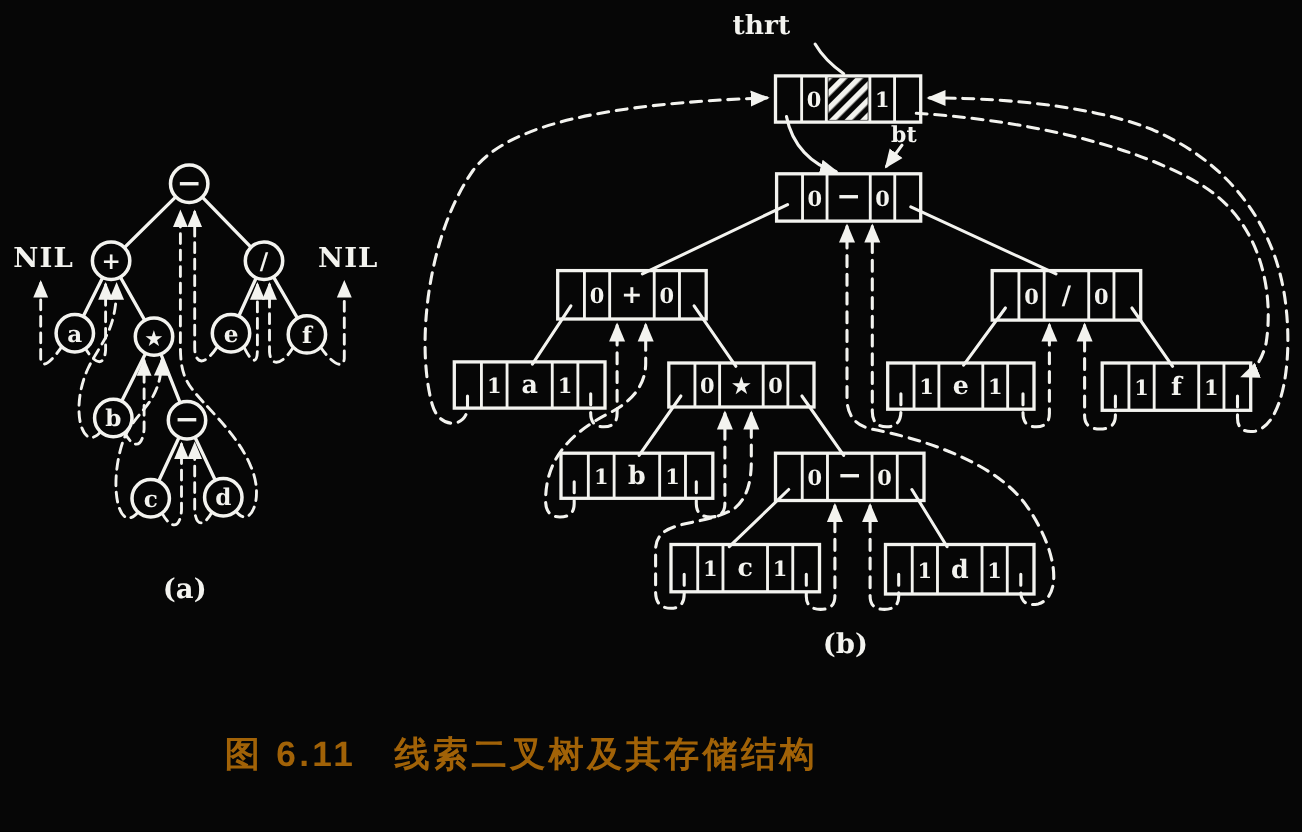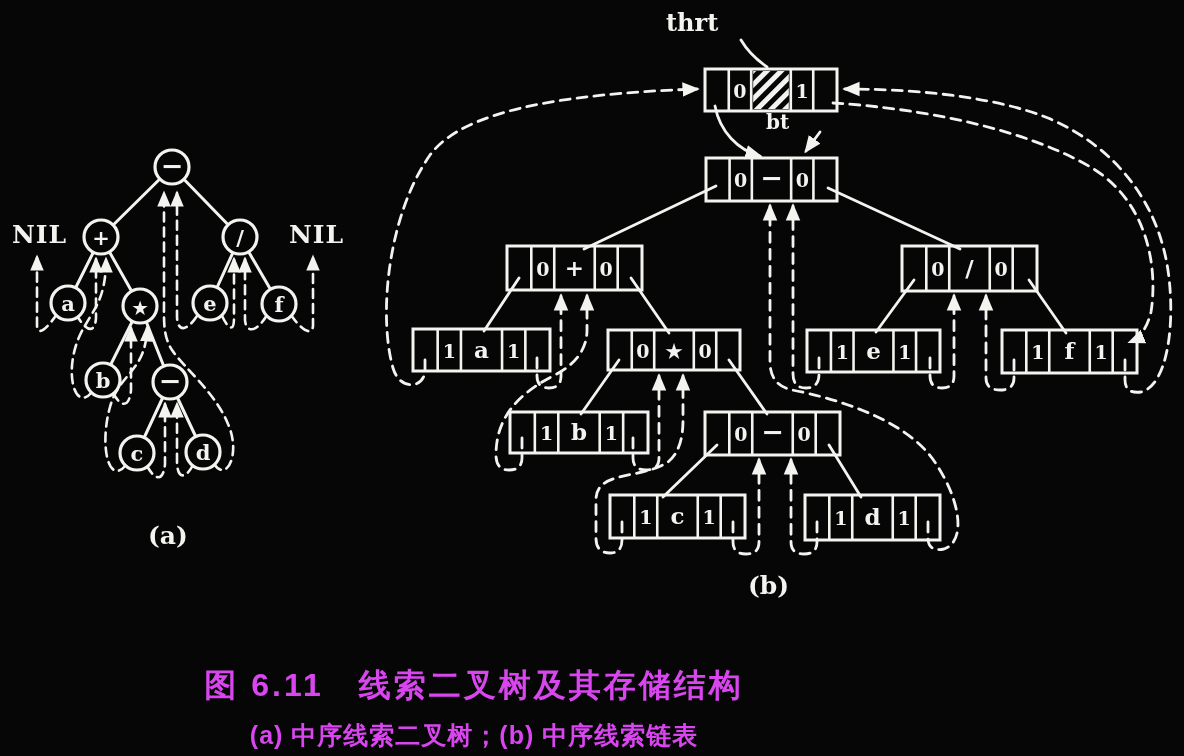--- a/index.html
+++ b/index.html
@@ -1,26 +1,26 @@
 <!DOCTYPE html>
 <html><head>
 <meta charset="utf-8">
 <style>
   html,body{margin:0;padding:0;background:#060606;}
   .stage{position:relative;width:1184px;height:756px;background:#060606;overflow:hidden;
          font-family:"DejaVu Serif","Liberation Serif",serif;}
   svg{position:absolute;left:0;top:0;}
   .lbl{position:absolute;color:#f3f3ef;font-weight:bold;white-space:nowrap;}
   .lbl-thrt{left:666px;top:8px;font-size:24px;}
-  .lbl-bt{left:766px;top:110px;font-size:20px;}
+  .lbl-bt{left:810px;top:110px;font-size:20px;}
   .lbl-nil-l{left:12px;top:220px;font-size:25px;letter-spacing:1px;}
   .lbl-nil-r{left:289px;top:220px;font-size:25px;letter-spacing:1px;}
   .lbl-a{left:148px;top:521px;font-size:25px;}
   .lbl-b{left:748px;top:571px;font-size:25px;}
-  .caption{position:absolute;left:0;width:948px;text-align:center;color:#d946ef;
+  .caption{position:absolute;left:0;width:948px;text-align:center;color:#a16207;
            font-weight:bold;font-family:"Liberation Sans",sans-serif;}
   .caption1{top:664px;font-size:32px;letter-spacing:3px;}
   .caption2{top:719px;font-size:25px;letter-spacing:1px;}
 </style>
 </head>
 <body>
 
 <div class="stage">
   <svg id="diagram" width="1184" height="756" viewBox="0 0 1184 756">
       <defs>
@@ -247,14 +247,13 @@
     </svg>
 
   <div class="lbl lbl-thrt">thrt</div>
   <div class="lbl lbl-bt">bt</div>
   <div class="lbl lbl-nil-l">NIL</div>
   <div class="lbl lbl-nil-r">NIL</div>
   <div class="lbl lbl-a">(a)</div>
   <div class="lbl lbl-b">(b)</div>
 
   <div class="caption caption1">图 6.11　线索二叉树及其存储结构</div>
-  <div class="caption caption2">(a) 中序线索二叉树；(b) 中序线索链表</div>
 </div>
 
 </body></html>

